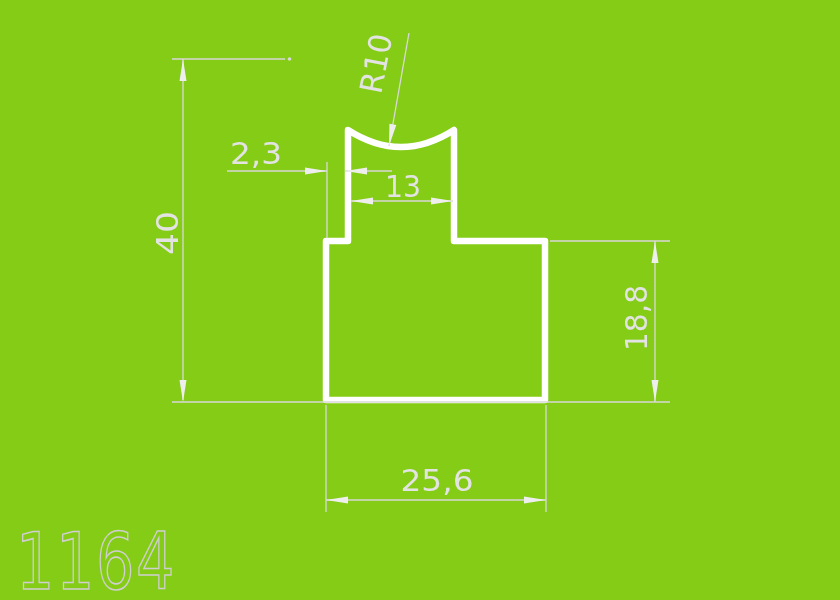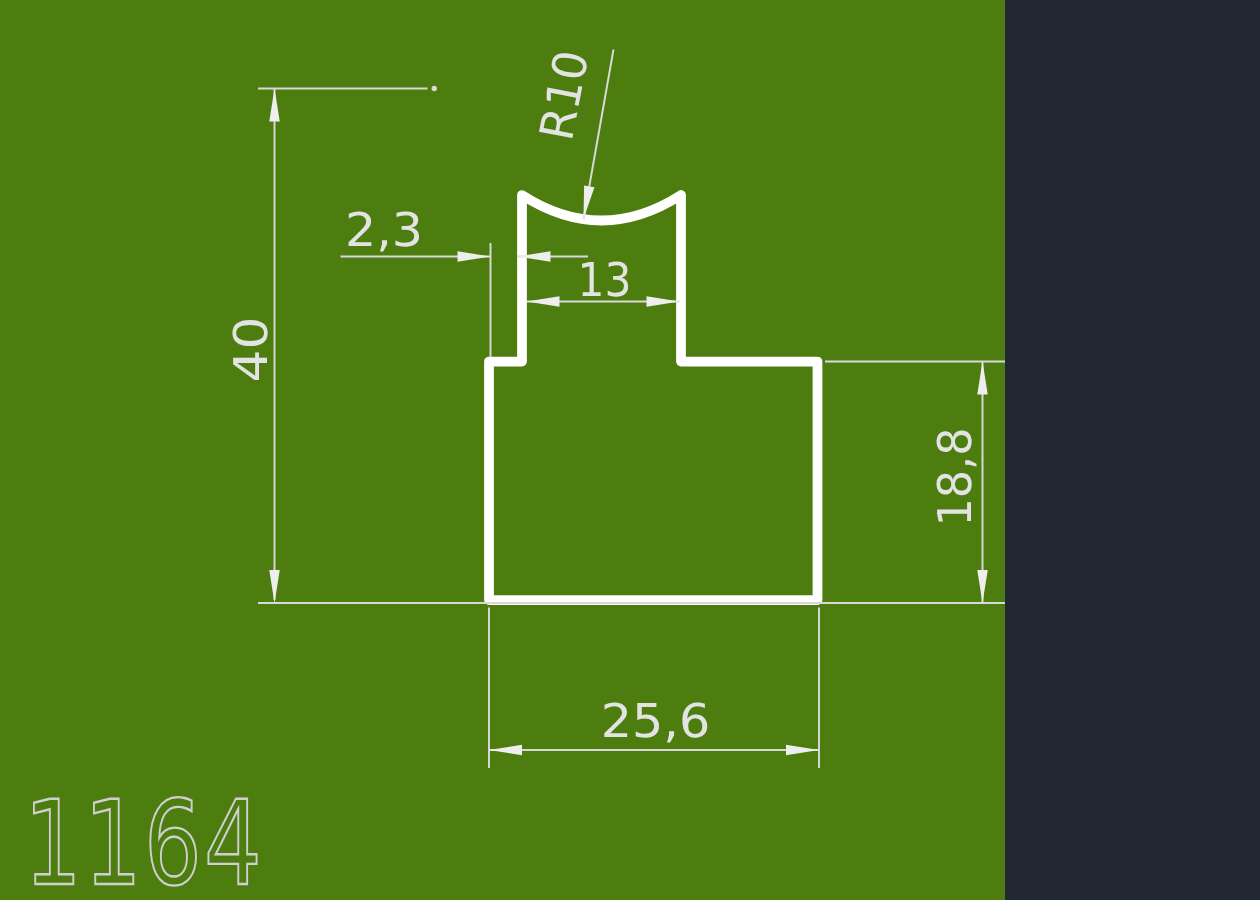--- a/index.html
+++ b/index.html
@@ -2,23 +2,23 @@
 <html><head>
 <meta charset="utf-8">
 <style>
   html, body {
     margin: 0;
     padding: 0;
     background: #212833;
   }
   .canvas {
     position: relative;
-    width: 670px;
+    width: 840px;
     height: 600px;
-    background: #4d7c0f;
+    background: #84cc16;
     overflow: hidden;
     font-family: "DejaVu Sans", sans-serif;
   }
   svg { display: block; }
 
   
   .profile-line {
     fill: none;
     stroke: #ffffff;
     stroke-width: 6.5;

